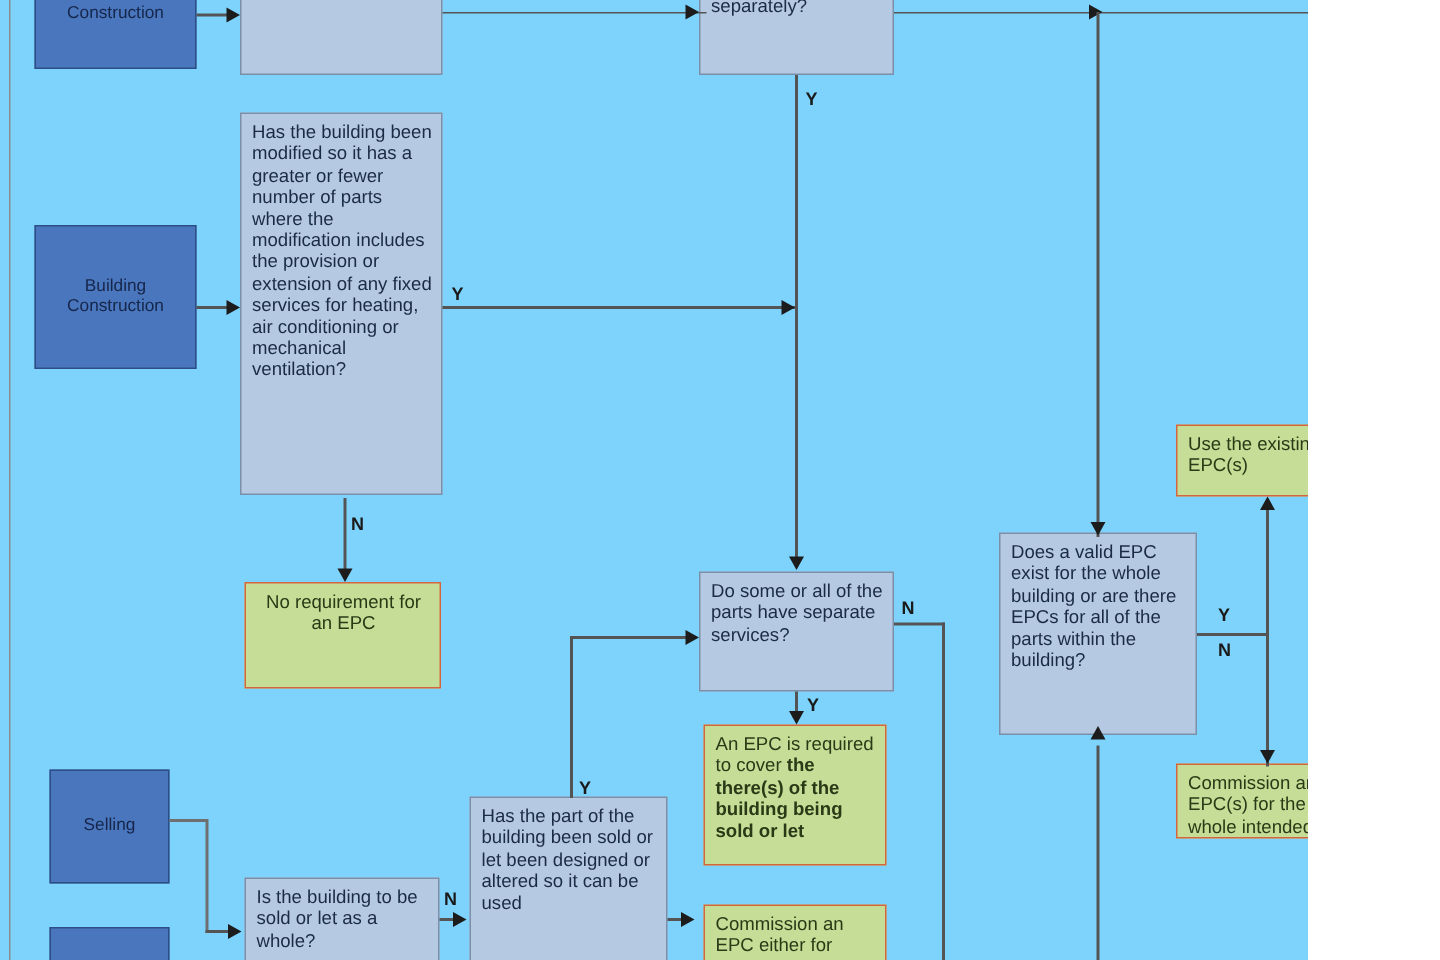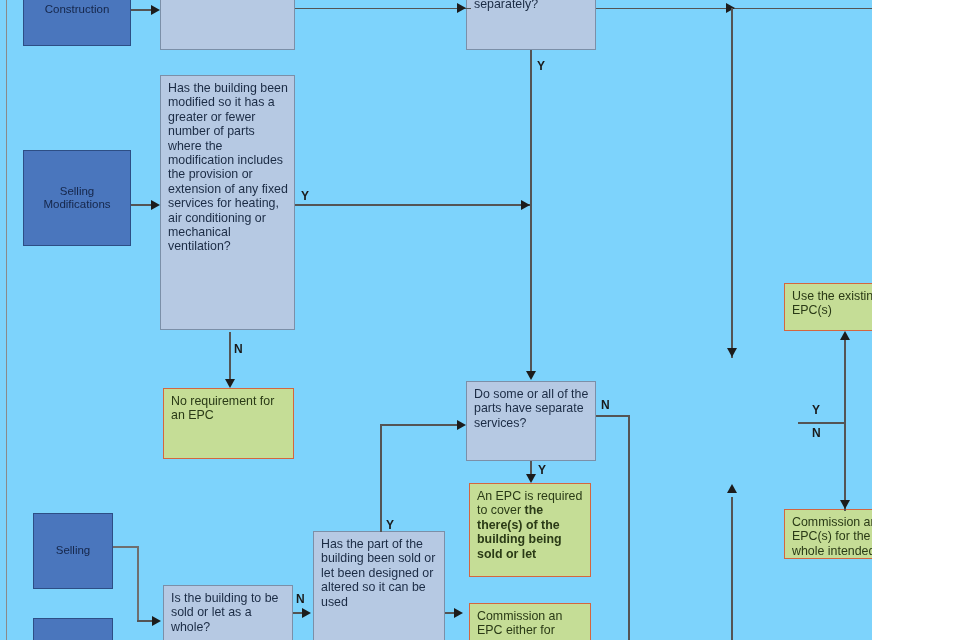--- a/index.html
+++ b/index.html
@@ -48,21 +48,21 @@
 <div id="stage">
 
   <div class="frame-line" style="left:6px;top:0;width:1.4px;height:640px;"></div>
   <div class="frame-line" style="left:946px;top:0;width:1.6px;height:640px;"></div>
 
   <div class="node cat" style="left:23px;top:-26px;width:108px;height:72px;">
     <span class="tx">Construction</span>
   </div>
 
   <div class="node cat" style="left:23px;top:150px;width:108px;height:96px;">
-    <span class="tx">Selling Modifications</span>
+    <span class="tx">Building Construction</span>
   </div>
 
   <div class="node cat" style="left:33px;top:513px;width:80px;height:76px;">
     <span class="tx">Selling</span>
   </div>
 
   <div class="node cat" style="left:33px;top:618px;width:80px;height:40px;">
     <span class="tx"></span>
   </div>
 
@@ -75,30 +75,33 @@
   </div>
 
   <div class="node dec" style="left:160px;top:75px;width:135px;height:255px;">
     <span class="tx">Has the building been modified so it has a greater or fewer number of parts where the modification includes the provision or extension of any fixed services for heating, air conditioning or mechanical ventilation?</span>
   </div>
 
   <div class="node dec" style="left:466px;top:381px;width:130px;height:80px;">
     <span class="tx">Do some or all of the parts have separate services?</span>
   </div>
 
+  <div class="node dec" style="left:666px;top:355px;width:132px;height:135px;">
+    <span class="tx">Does a valid EPC exist for the whole building or are there EPCs for all of the parts within the building?</span>
+  </div>
 
   <div class="node dec" style="left:163px;top:585px;width:130px;height:72px;">
     <span class="tx">Is the building to be sold or let as a whole?</span>
   </div>
 
   <div class="node dec" style="left:313px;top:531px;width:132px;height:120px;">
     <span class="tx">Has the part of the building been sold or let been designed or altered so it can be used</span>
   </div>
 
-  <div class="node out" style="left:163px;top:388px;width:131px;height:71px;">
+  <div class="node out" style="left:163px;top:388px;width:131px;height:71px;text-align:center;">
     <span class="tx">No requirement for an EPC</span>
   </div>
 
   <div class="node out" style="left:784px;top:283px;width:122px;height:48px;">
     <span class="tx">Use the existing EPC(s)</span>
   </div>
 
   <div class="node out" style="left:784px;top:509px;width:122px;height:50px;">
     <span class="tx">Commission an EPC(s) for the whole intended</span>
   </div>

